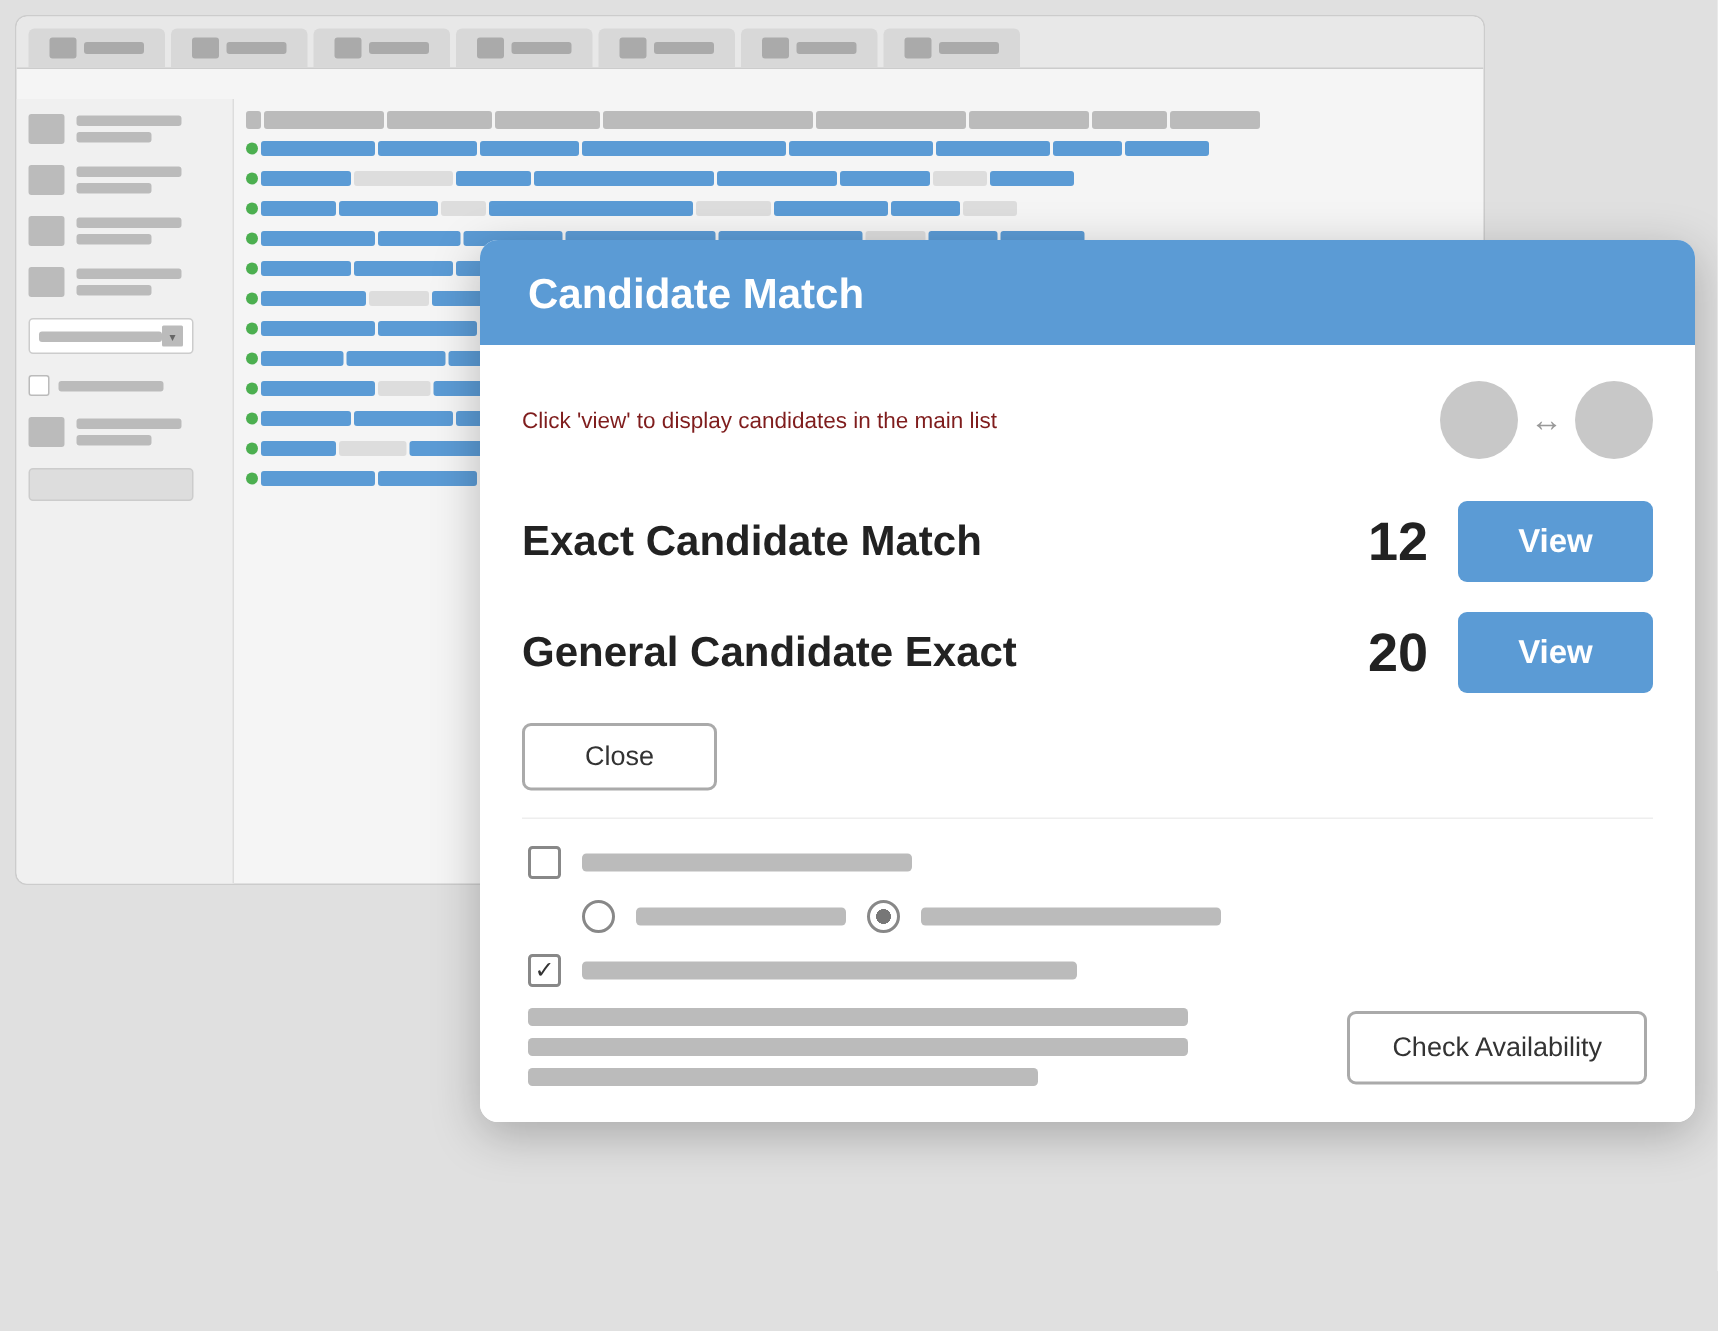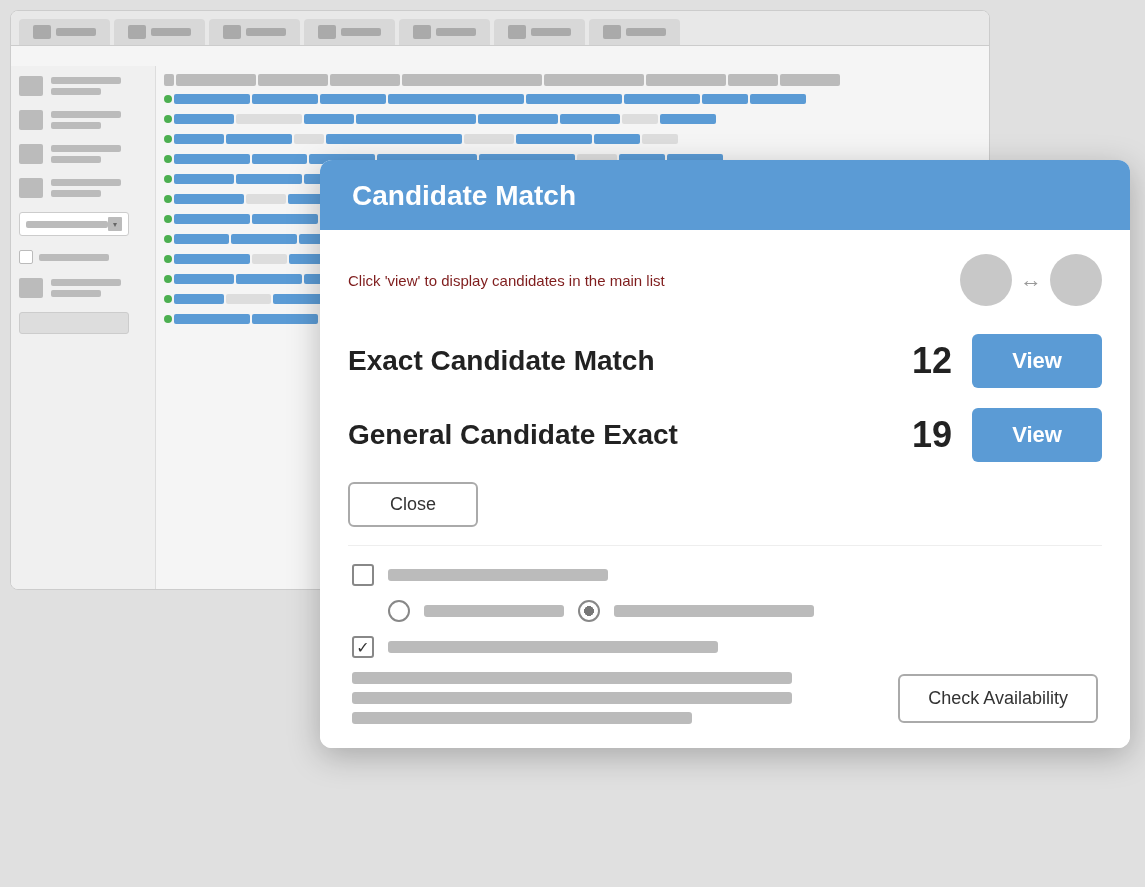--- a/index.html
+++ b/index.html
@@ -631,21 +631,21 @@
         <div class="match-title">Exact Candidate Match</div>
       </div>
       <div class="match-count">12</div>
       <button class="view-btn">View</button>
     </div>
 
     <div class="match-row">
       <div class="match-label-block">
         <div class="match-title">General Candidate Exact</div>
       </div>
-      <div class="match-count">19</div>
+      <div class="match-count">20</div>
       <button class="view-btn">View</button>
     </div>
 
     <div class="close-row">
       <button class="close-btn">Close</button>
     </div>
 
     <div class="divider"></div>
 
     <div class="form-section">

